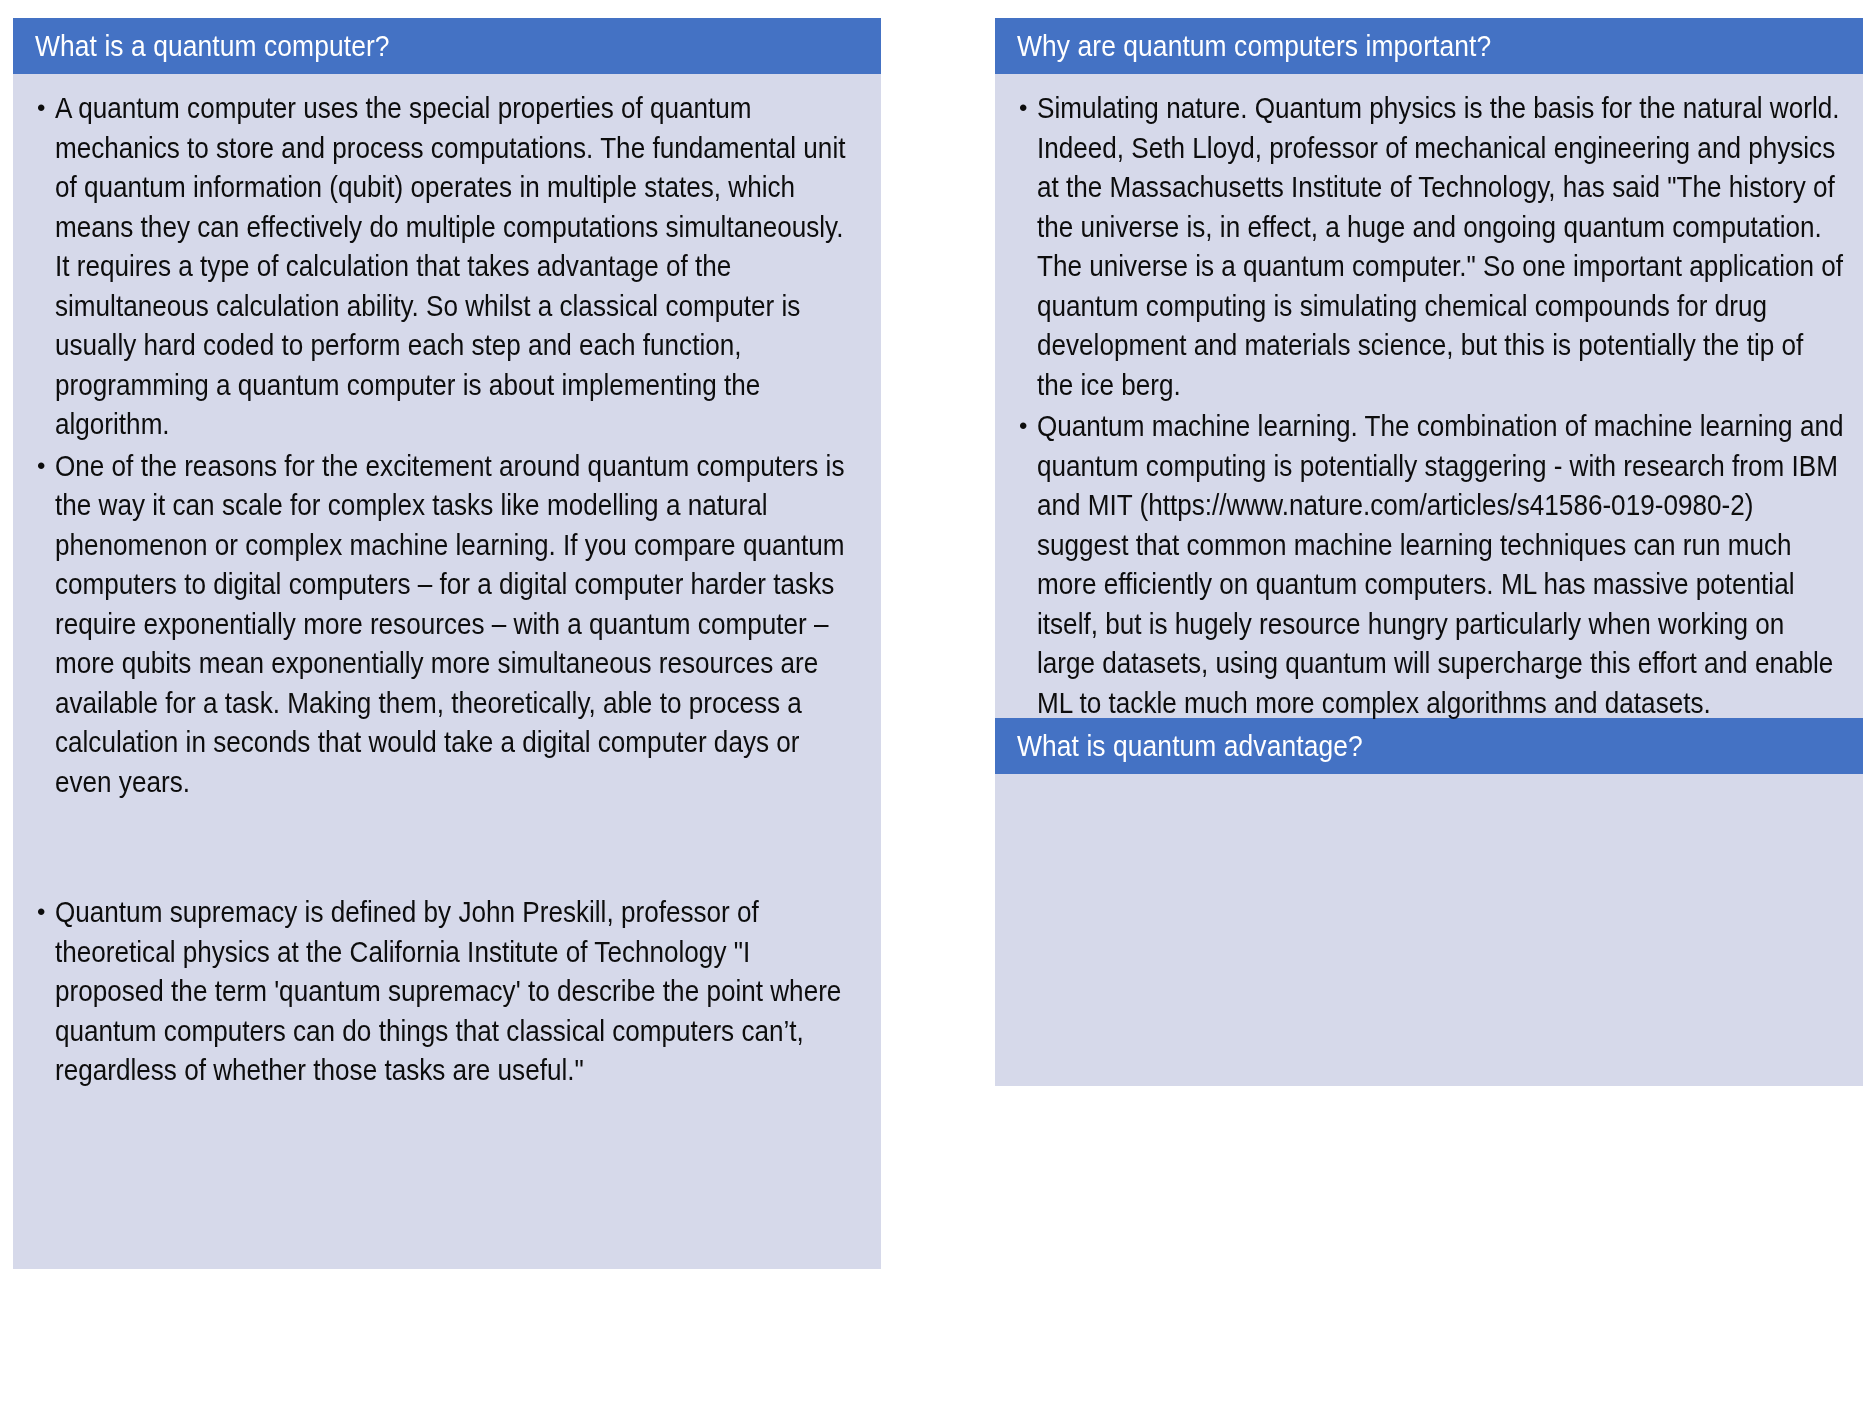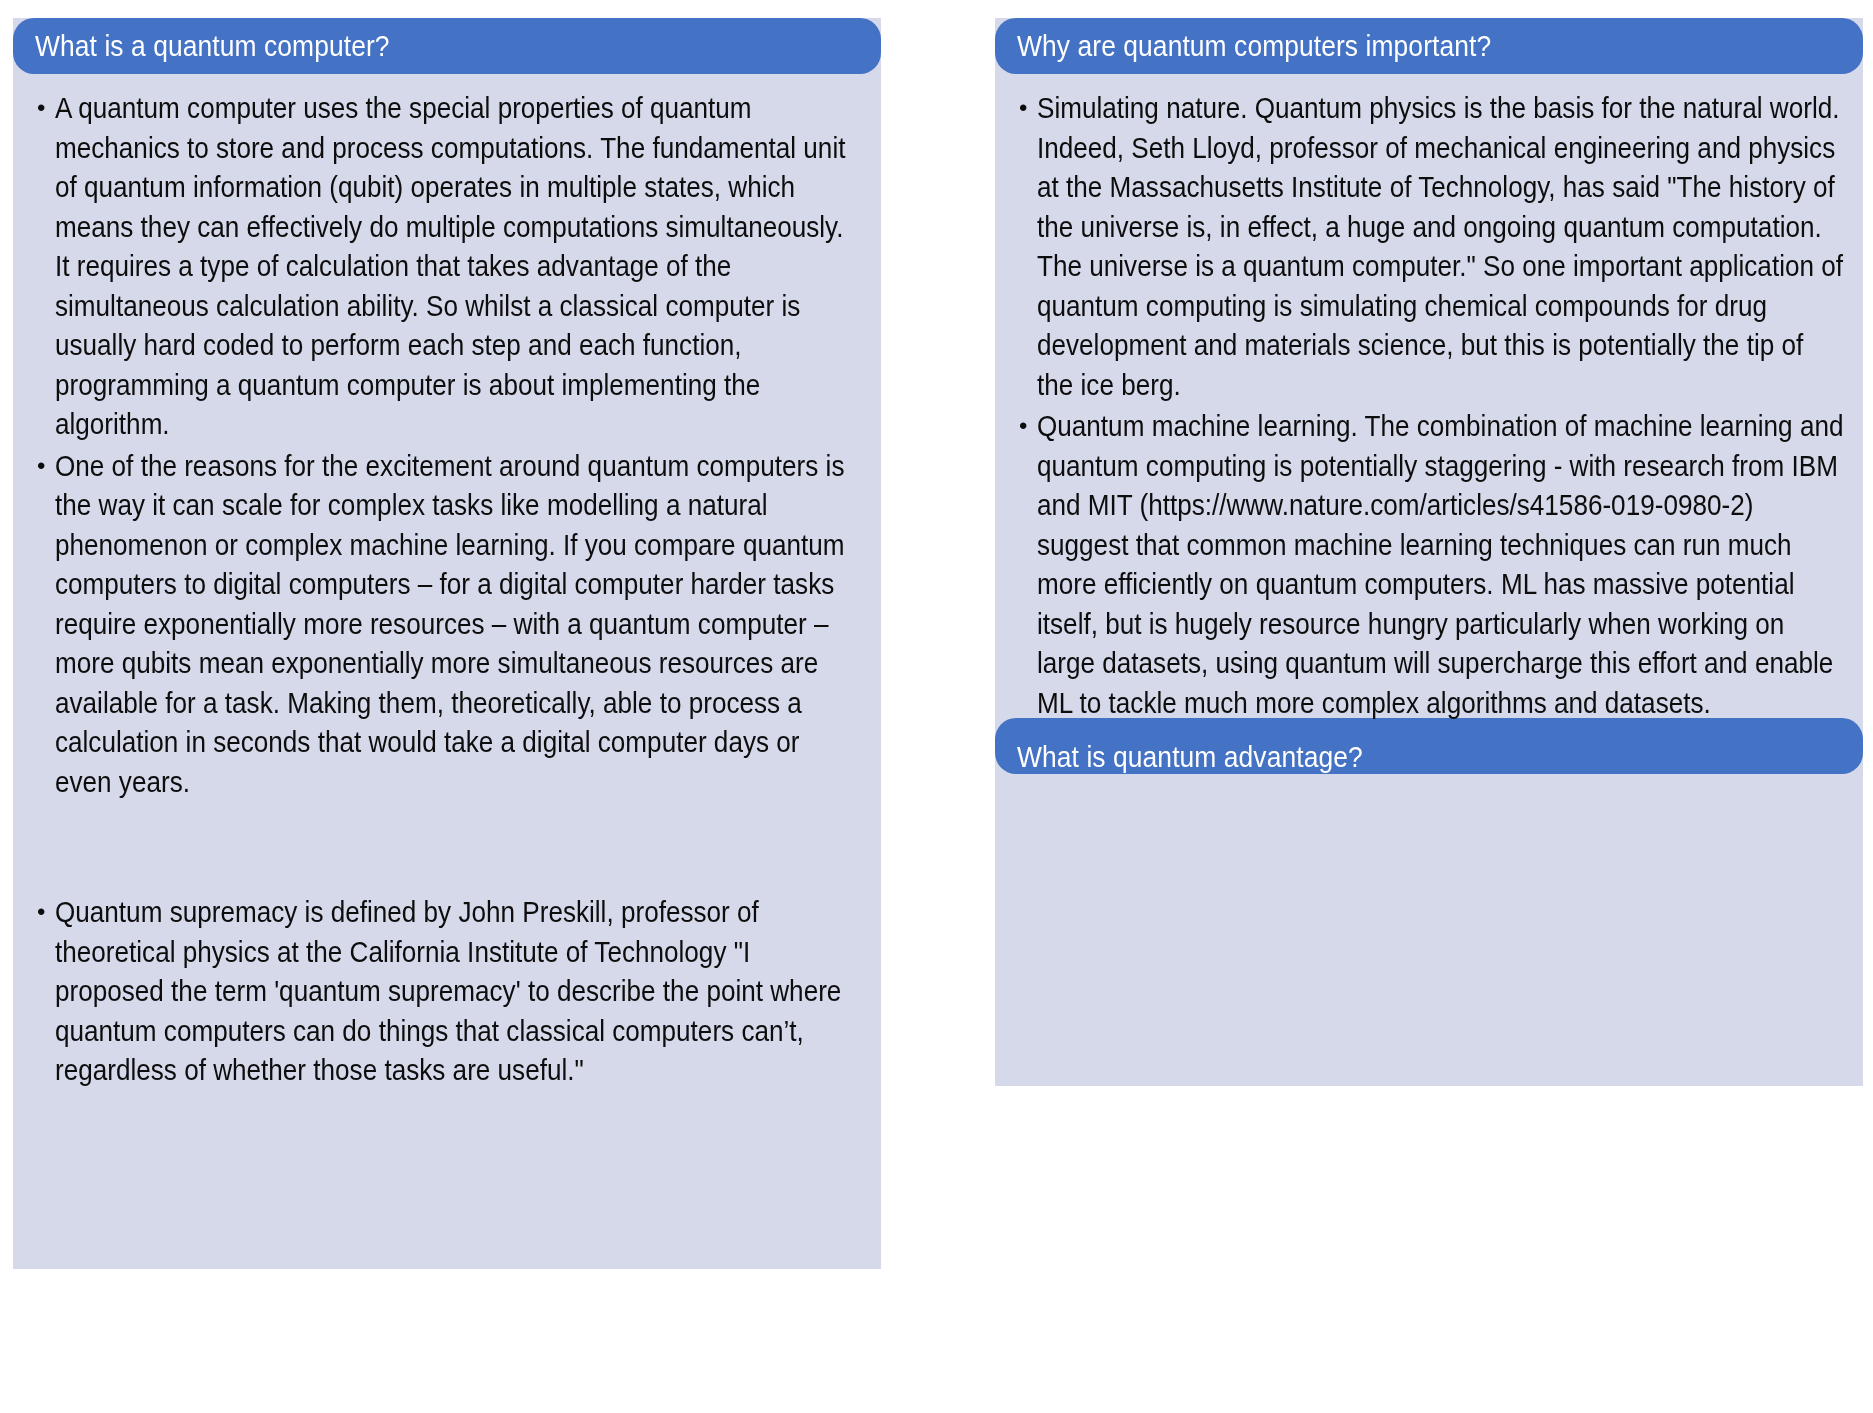--- a/index.html
+++ b/index.html
@@ -42,34 +42,33 @@
     color: #FFFFFF;
     box-sizing: border-box;
     padding: 0 0 0 22px;
     display: flex;
     align-items: center;
     font-size: 30px;
     font-weight: 400;
     letter-spacing: 0.1px;
     font-stretch: condensed;
     transform-origin: left center;
-    border-radius: 21px;
   }
 
   .section-header .hdr-text {
     display: inline-block;
     transform: scaleX(0.88);
     transform-origin: left center;
     white-space: nowrap;
   }
 
   #hdr-quantum-computer  { height: 56px; }
   #hdr-quantum-supremacy { height: 56px; }
   #hdr-why-important     { height: 56px; }
-  #hdr-quantum-advantage { height: 56px; align-items: flex-end; }
+  #hdr-quantum-advantage { height: 56px; }
 
   .section-body {
     background: #D6D9EA;
     box-sizing: border-box;
     padding: 14px 18px 10px 18px;
   }
 
   ul.bullets {
     list-style: none;
     margin: 0;

